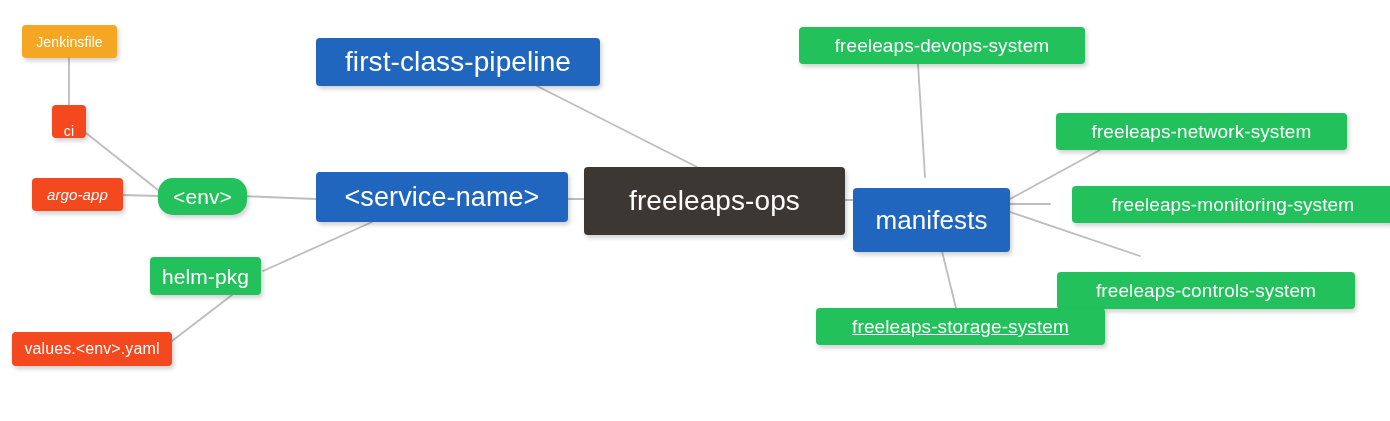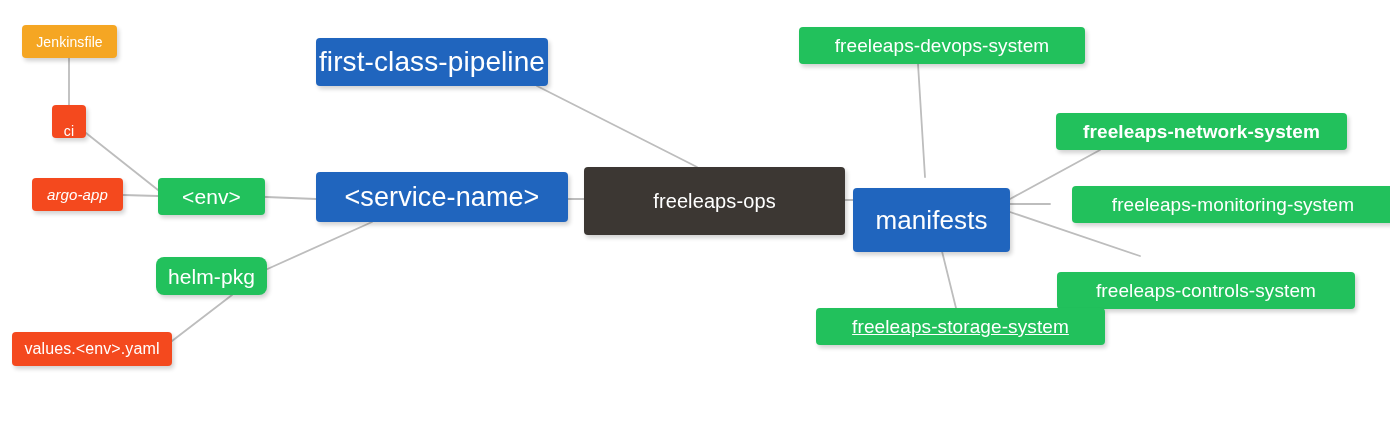--- a/index.html
+++ b/index.html
@@ -77,45 +77,45 @@
   <div id="node-layer">
       <div class="node c-orange" style="left: 22px; top: 25px; width: 95px; height: 33px; font-size: 14px;">
         <span class="node-label">Jenkinsfile</span>
       </div>
       <div class="node c-red" style="left: 52px; top: 105px; width: 34px; height: 33px; font-size: 14px; align-items: flex-end;">
         <span class="node-label">ci</span>
       </div>
       <div class="node c-red" style="left: 32px; top: 178px; width: 91px; height: 33px; font-size: 15px; font-style: italic;">
         <span class="node-label">argo-app</span>
       </div>
-      <div class="node c-green" style="left: 158px; top: 178px; width: 107px; height: 37px; font-size: 21px;">
+      <div class="node c-green" style="left: 158px; top: 178px; width: 89px; height: 37px; font-size: 21px; border-radius: 15px;">
         <span class="node-label">&lt;env&gt;</span>
       </div>
-      <div class="node c-green" style="left: 156px; top: 257px; width: 111px; height: 38px; font-size: 21px; border-radius: 8px;">
+      <div class="node c-green" style="left: 150px; top: 257px; width: 111px; height: 38px; font-size: 21px;">
         <span class="node-label">helm-pkg</span>
       </div>
       <div class="node c-red" style="left: 12px; top: 332px; width: 160px; height: 34px; font-size: 16px;">
         <span class="node-label">values.&lt;env&gt;.yaml</span>
       </div>
-      <div class="node c-blue" style="left: 316px; top: 38px; width: 232px; height: 48px; font-size: 28px;">
+      <div class="node c-blue" style="left: 316px; top: 38px; width: 284px; height: 48px; font-size: 28px;">
         <span class="node-label">first-class-pipeline</span>
       </div>
       <div class="node c-blue" style="left: 316px; top: 172px; width: 252px; height: 50px; font-size: 27px;">
         <span class="node-label">&lt;service-name&gt;</span>
       </div>
-      <div class="node c-dark" style="left: 584px; top: 167px; width: 261px; height: 68px; font-size: 20px;">
+      <div class="node c-dark" style="left: 584px; top: 167px; width: 261px; height: 68px; font-size: 28px;">
         <span class="node-label">freeleaps-ops</span>
       </div>
       <div class="node c-blue" style="left: 853px; top: 188px; width: 157px; height: 64px; font-size: 26px;">
         <span class="node-label">manifests</span>
       </div>
       <div class="node c-green" style="left: 799px; top: 27px; width: 286px; height: 37px; font-size: 19px;">
         <span class="node-label">freeleaps-devops-system</span>
       </div>
-      <div class="node c-green" style="left: 1056px; top: 113px; width: 291px; height: 37px; font-size: 19px; font-weight: bold;">
+      <div class="node c-green" style="left: 1056px; top: 113px; width: 291px; height: 37px; font-size: 19px;">
         <span class="node-label">freeleaps-network-system</span>
       </div>
       <div class="node c-green" style="left: 1072px; top: 186px; width: 322px; height: 37px; font-size: 19px;">
         <span class="node-label">freeleaps-monitoring-system</span>
       </div>
       <div class="node c-green" style="left: 1057px; top: 272px; width: 298px; height: 37px; font-size: 19px;">
         <span class="node-label">freeleaps-controls-system</span>
       </div>
       <div class="node c-green" style="left: 816px; top: 308px; width: 289px; height: 37px; font-size: 19px; text-decoration: underline;">
         <span class="node-label">freeleaps-storage-system</span>

